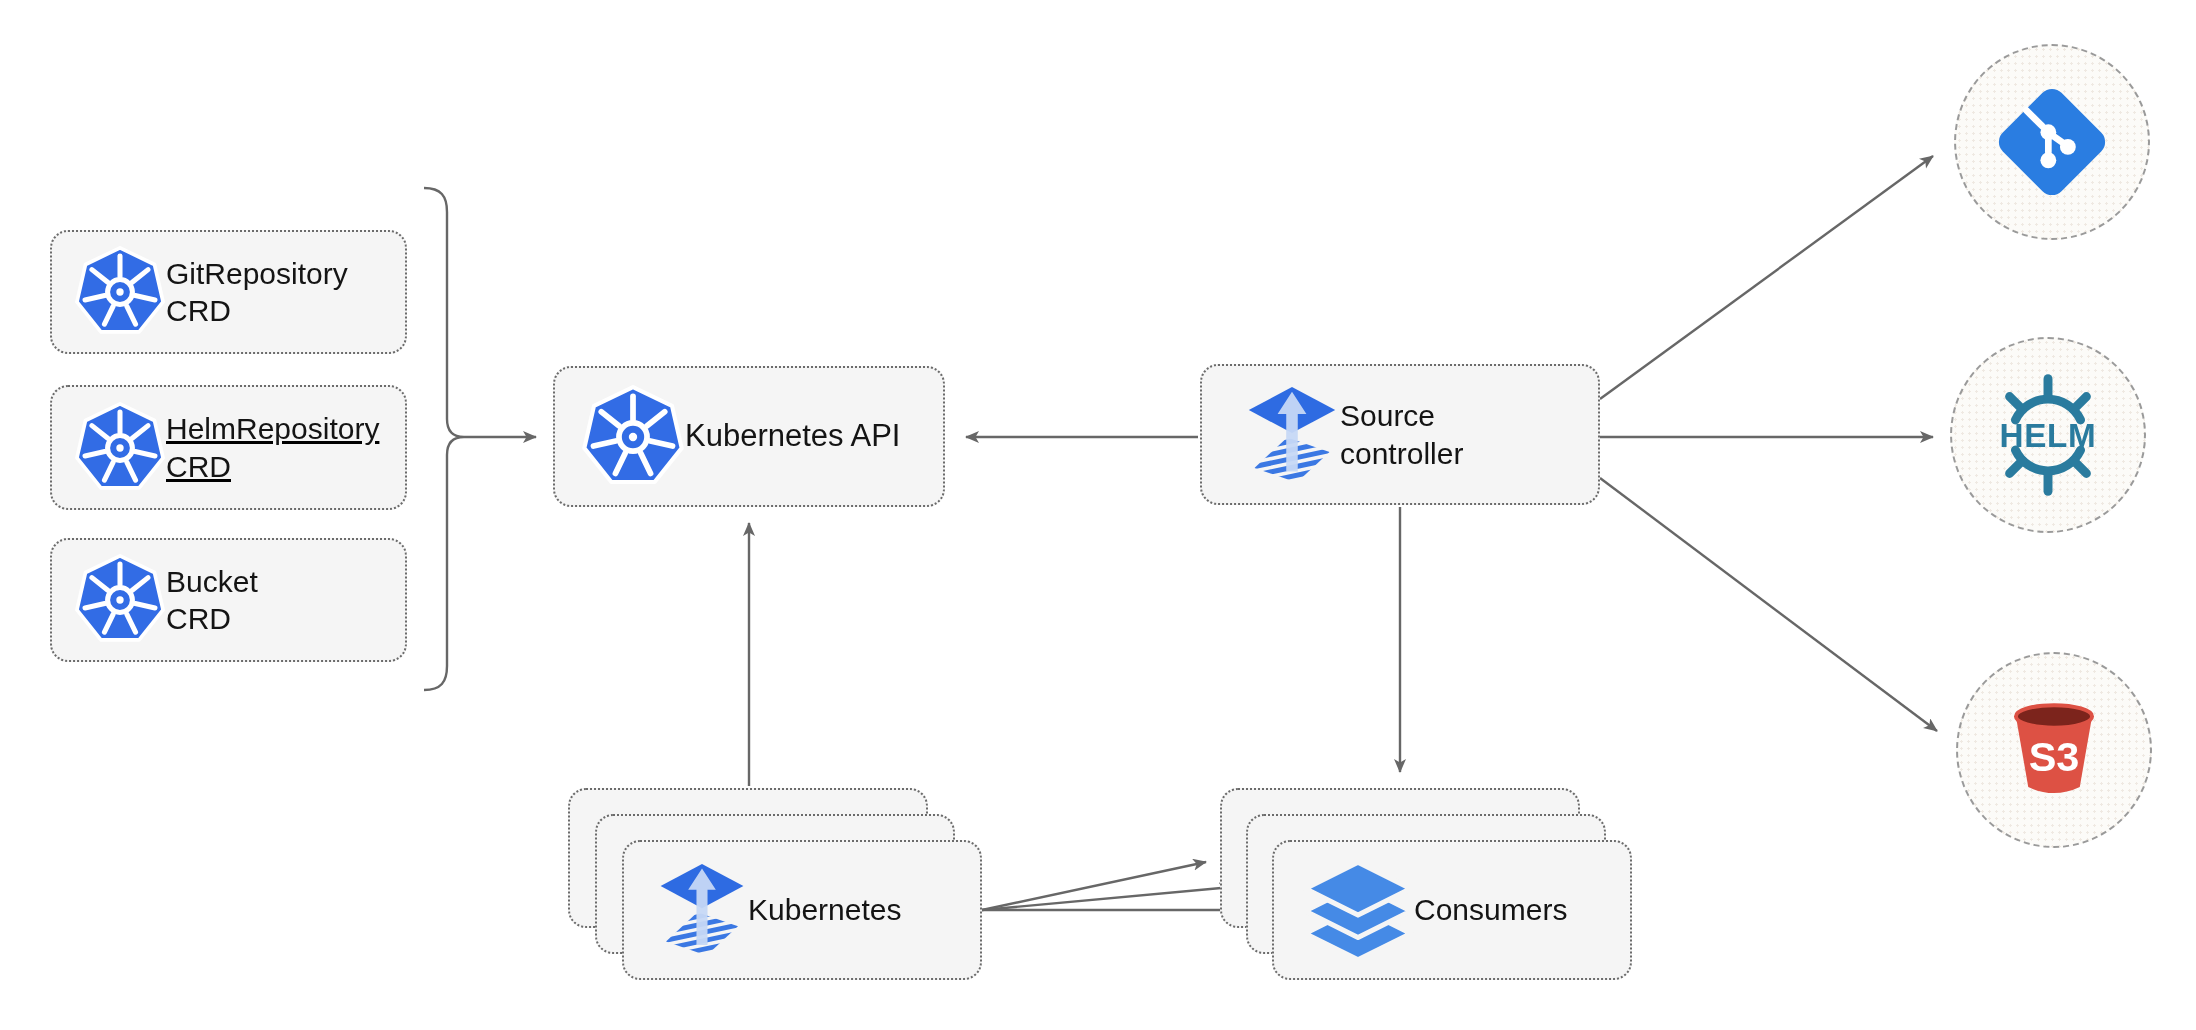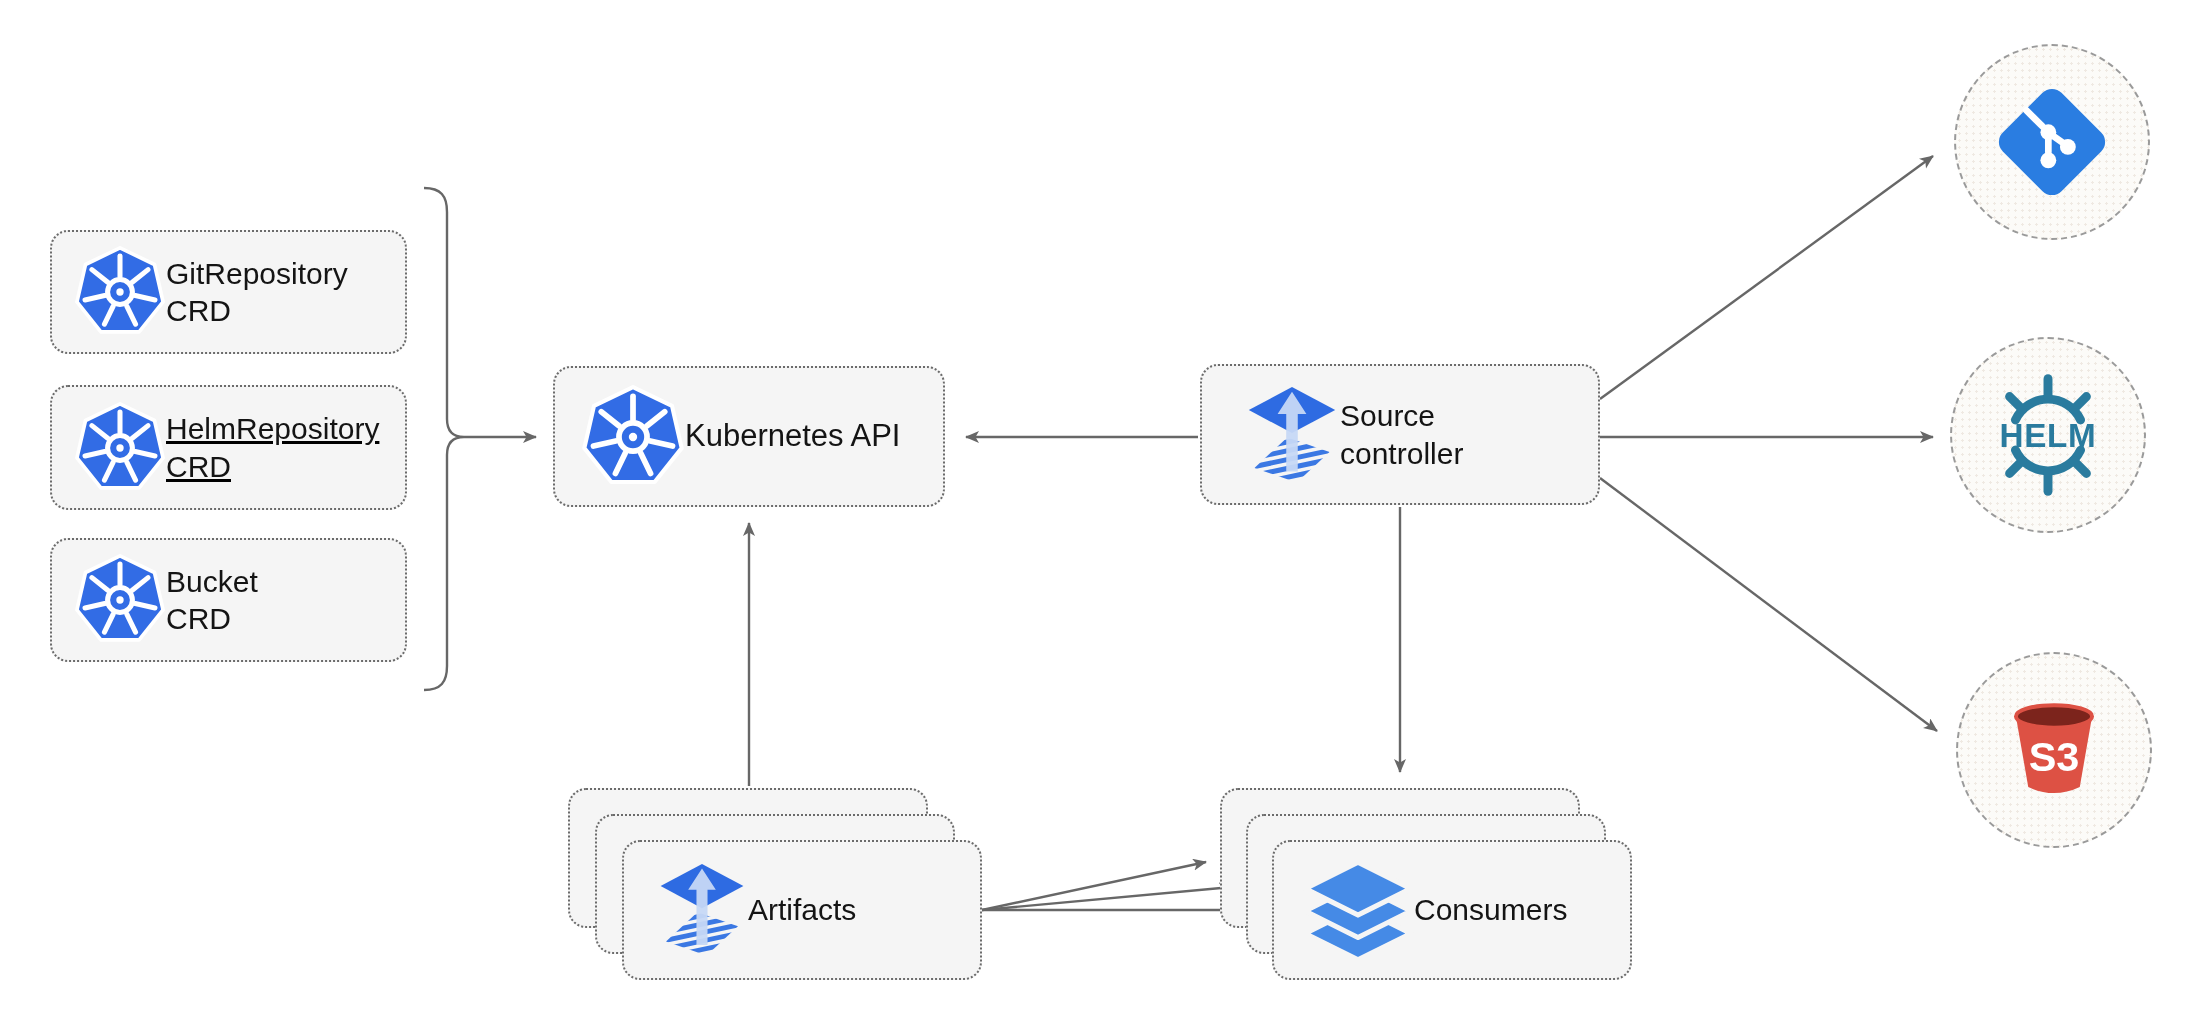--- a/index.html
+++ b/index.html
@@ -173,21 +173,21 @@
       </svg>
     <div class="label"><span>Source</span><span class="l2">controller</span></div>
   </div>
 
   <div class="stack-back z2" style="left:568px;top:788px;width:360px;height:140px;"></div>
   <div class="stack-back z3" style="left:595px;top:814px;width:360px;height:140px;"></div>
   <div class="node" style="left:622px;top:840px;width:360px;height:140px;">
     <svg class="icon" style="width:92px;height:108px;margin-left:32px;">
         <use href="#sym-flux"></use>
       </svg>
-    <div class="label">Artifacts</div>
+    <div class="label">Kubernetes</div>
   </div>
 
   <div class="stack-back z2" style="left:1220px;top:788px;width:360px;height:140px;"></div>
   <div class="stack-back z3" style="left:1246px;top:814px;width:360px;height:140px;"></div>
   <div class="node" style="left:1272px;top:840px;width:360px;height:140px;">
     <svg class="icon" style="width:112px;height:104px;margin-left:28px;">
         <use href="#sym-layers"></use>
       </svg>
     <div class="label">Consumers</div>
   </div>

